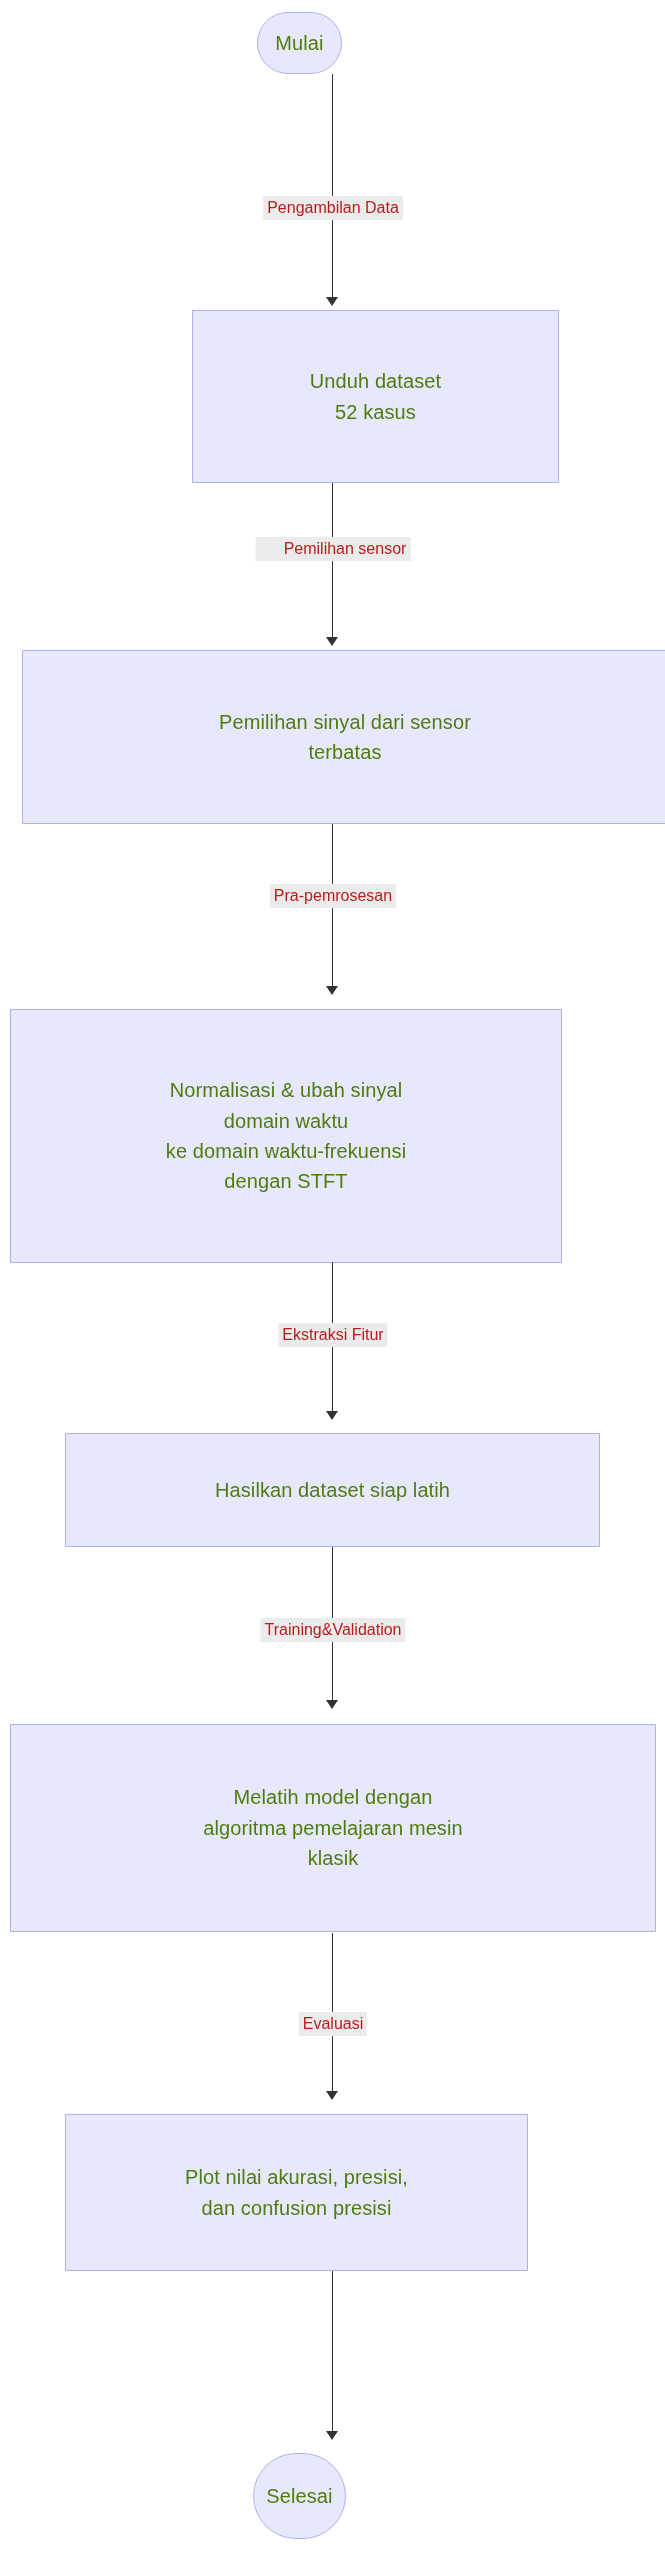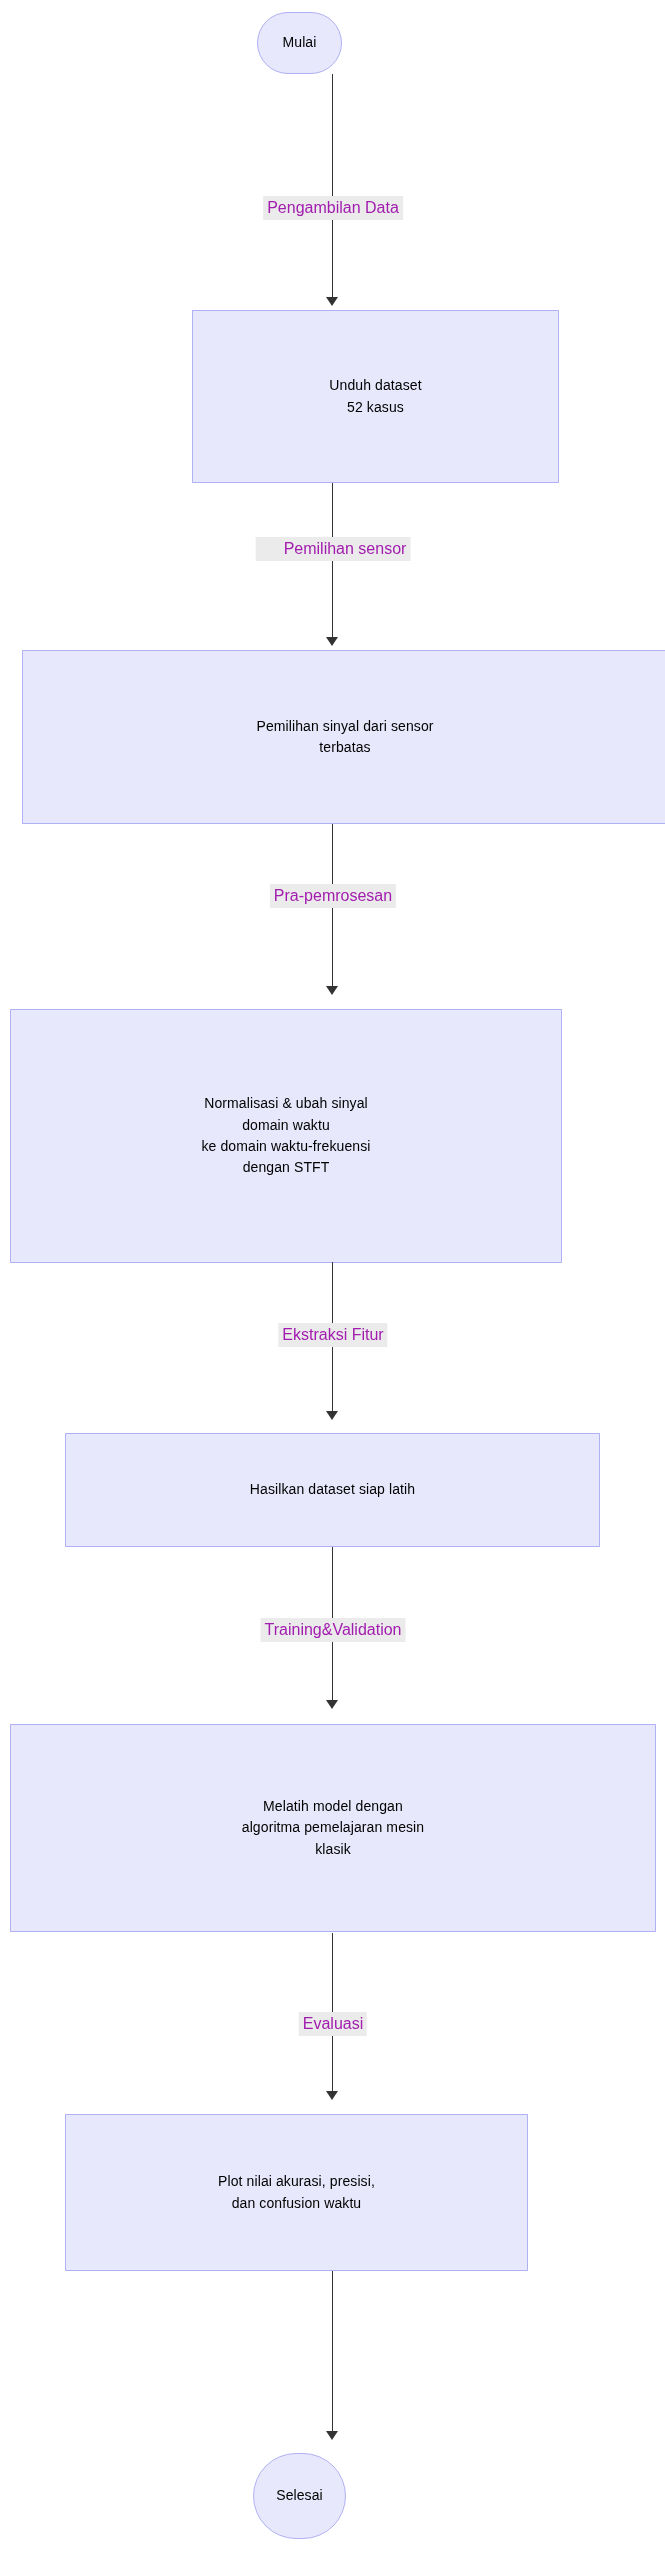--- a/index.html
+++ b/index.html
@@ -25,22 +25,22 @@
   
   .node {
     position: absolute;
     box-sizing: border-box;
     background: #e8e8fc;
     border: 1.3px solid #b0b0f5;
     display: flex;
     align-items: center;
     justify-content: flex-end;
     text-align: center;
-    color: #000000;
-    font-size: 14px;
+    color: #4d7c0f;
+    font-size: 20px;
     line-height: 1.52;
     letter-spacing: 0.1px;
   }
   .node.process { border-radius: 0.7px; }
   .node.terminal { border-radius: 670px; }
 
   .node-label {
     display: block;
     width: 100%;
     padding: 0 6.7px;
@@ -59,21 +59,21 @@
     height: 0;
     border-left: 6.7px solid transparent;
     border-right: 6.7px solid transparent;
     border-top: 9.4px solid #333333;
   }
 
   
   .edge-label {
     position: absolute;
     background: #ebebeb;
-    color: #a21caf;
+    color: #b91c1c;
     font-size: 16px;
     line-height: 1.28;
     padding: 2px 4px;
     box-sizing: border-box;
     white-space: nowrap;
     transform: translateX(-50%);
     text-align: center;
   }
 </style>
 </head>
@@ -123,21 +123,21 @@
 
   <div class="node process" style="left:10px; top:1724px; width:646px; height:208px;">
     <span class="node-label"><span>Melatih model dengan</span><br><span>algoritma pemelajaran mesin</span><br><span>klasik</span></span>
   </div>
 
   <div class="edge-line" style="left:332px; top:1933px; height:161px;"></div>
   <div class="arrow-head" style="left:326px; top:2091px;"></div>
   <div class="edge-label" style="left:333px; top:2012px;">Evaluasi</div>
 
   <div class="node process" style="left:65px; top:2114px; width:463px; height:157px;">
-    <span class="node-label"><span>Plot nilai akurasi, presisi,</span><br><span>dan confusion waktu</span></span>
+    <span class="node-label"><span>Plot nilai akurasi, presisi,</span><br><span>dan confusion presisi</span></span>
   </div>
 
   <div class="edge-line" style="left:332px; top:2271px; height:163px;"></div>
   <div class="arrow-head" style="left:326px; top:2431px;"></div>
 
   <div class="node terminal" style="left:253px; top:2453px; width:93px; height:86px;">
     <span class="node-label">Selesai</span>
   </div>
 
 </div>

